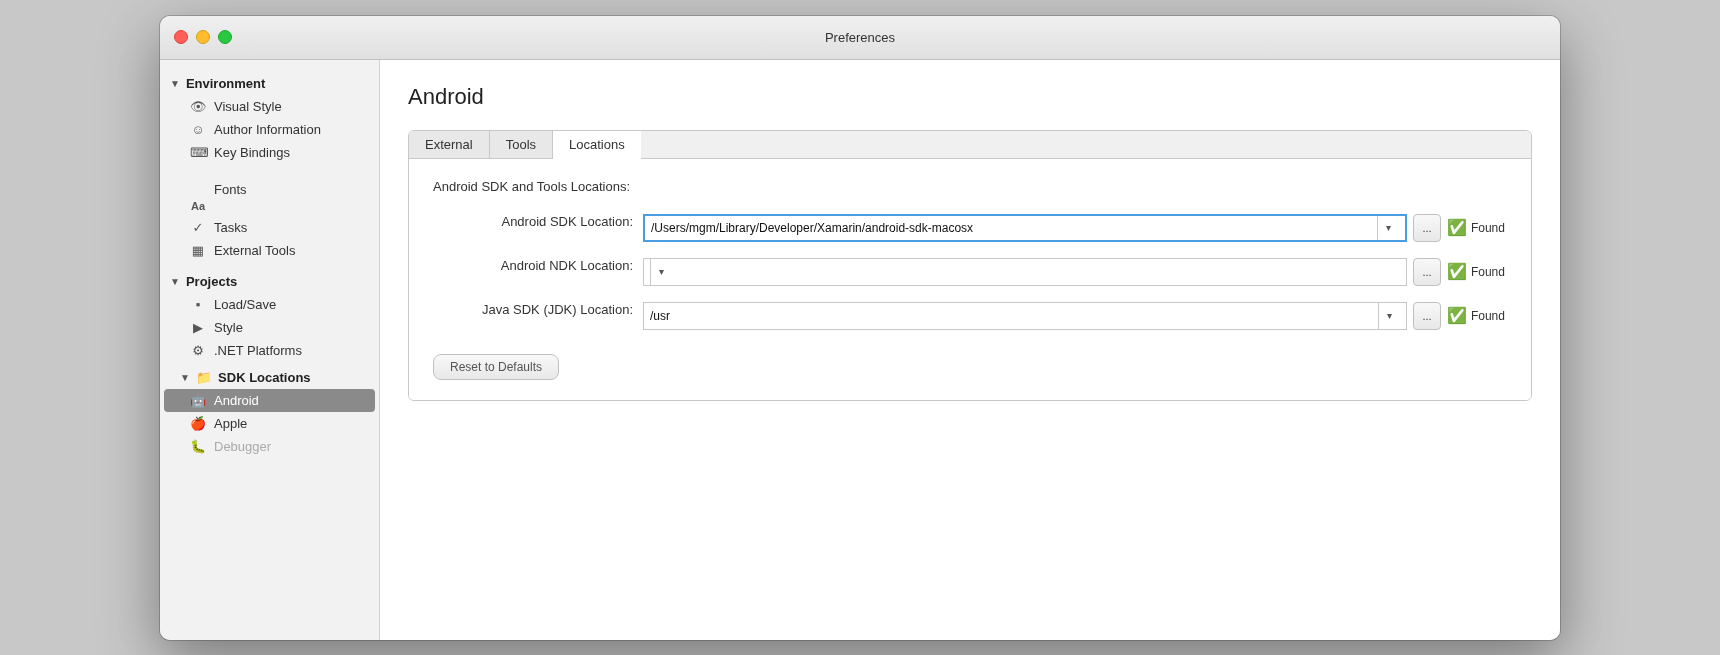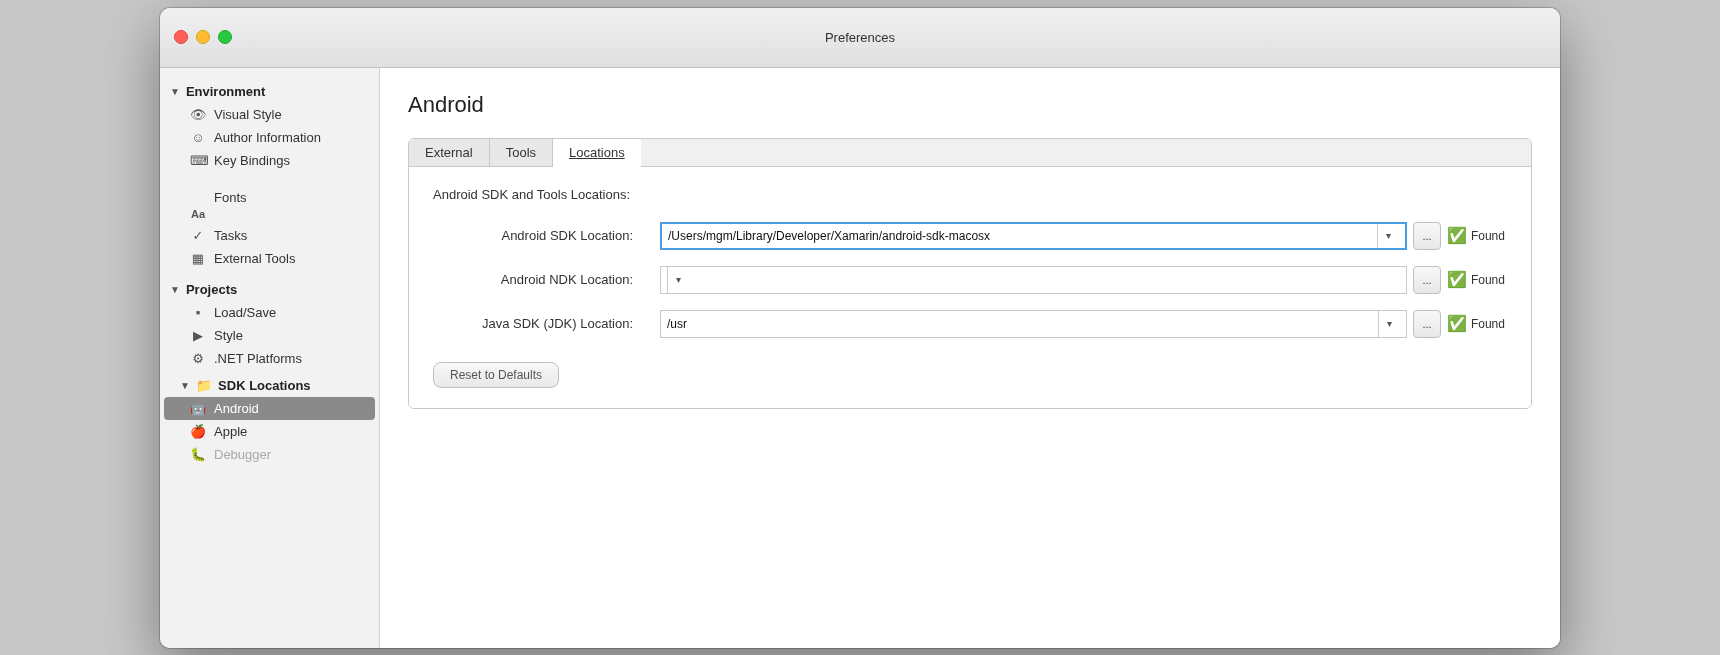--- a/index.html
+++ b/index.html
@@ -16,21 +16,21 @@
     .window {
       width: 1400px;
       background: #ececec;
       border-radius: 10px;
       box-shadow: 0 20px 60px rgba(0,0,0,0.4), 0 0 0 1px rgba(0,0,0,0.2);
       overflow: hidden;
     }
 
     .titlebar {
       background: linear-gradient(to bottom, #f0f0f0, #e0e0e0);
-      height: 60px;
+      height: 44px;
       display: flex;
       align-items: center;
       justify-content: center;
       position: relative;
       border-bottom: 1px solid #c0c0c0;
     }
 
     .traffic-lights {
       position: absolute;
       left: 14px;
@@ -177,40 +177,38 @@
 
     .tab:last-child {
       border-right: none;
     }
 
     .tab.active {
       background: #fff;
       font-weight: 500;
       border-bottom: 1px solid #fff;
       margin-bottom: -1px;
-      text-decoration: underline;
     }
 
     .tab-content {
       padding: 20px 24px;
       background: #fff;
     }
 
     .sdk-description {
       font-size: 13px;
       color: #333;
       margin-bottom: 20px;
     }
 
     
     .form-row {
       display: flex;
-      align-items: center;
       margin-bottom: 16px;
-      gap: 27px;
+      gap: 10px;
     }
 
     .form-label {
       font-size: 13px;
       color: #333;
       text-align: right;
       width: 200px;
       flex-shrink: 0;
     }
 

